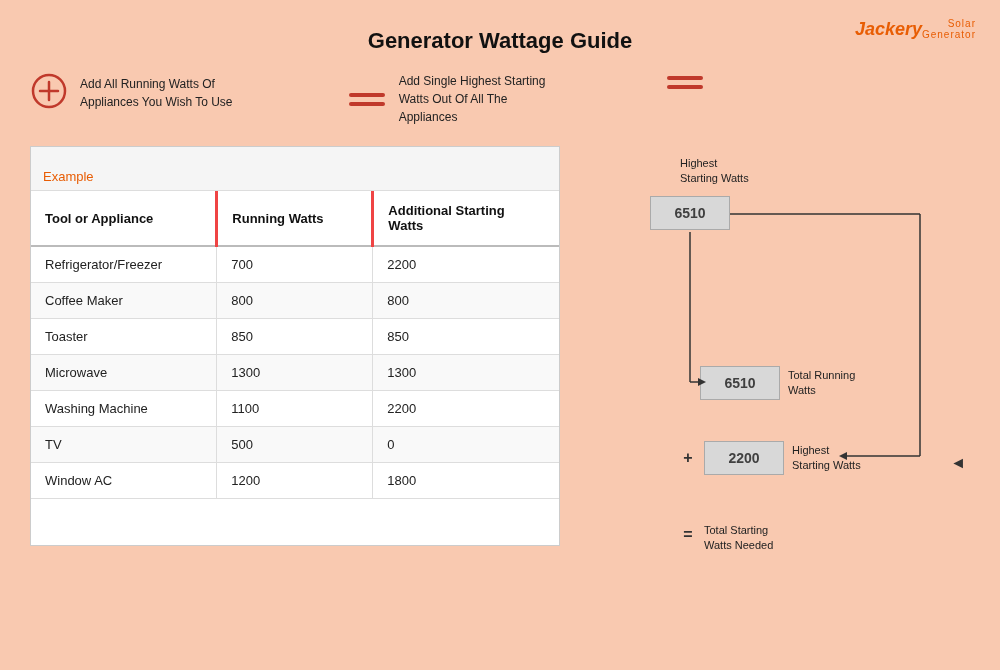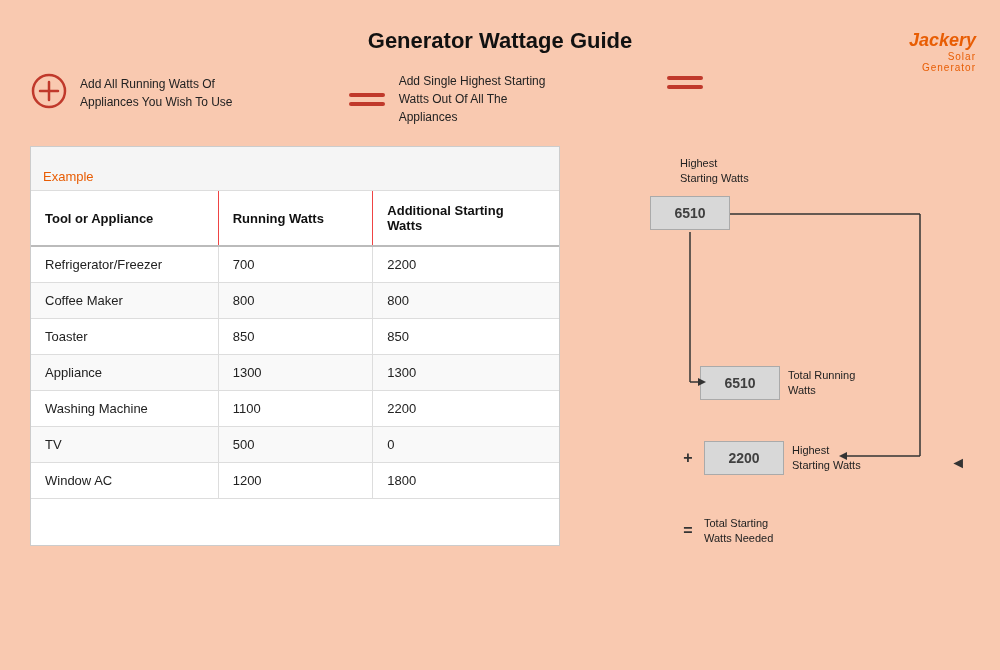--- a/index.html
+++ b/index.html
@@ -15,24 +15,24 @@
     .page-title {
       text-align: center;
       font-size: 22px;
       font-weight: bold;
       padding: 28px 0 18px;
       color: #111;
     }
 
     .logo {
       position: absolute;
-      top: 30px;
+      top: 18px;
       right: 24px;
       display: flex;
-      flex-direction: column;
+      flex-direction: row;
       align-items: flex-end;
     }
     .logo-jackery {
       color: #e85d04;
       font-size: 18px;
       font-weight: bold;
       font-style: italic;
     }
     .logo-sub {
       color: #e85d04;
@@ -111,21 +111,21 @@
     }
     thead tr {
       background: #fff;
     }
     th {
       text-align: left;
       font-weight: bold;
       font-size: 13px;
       padding: 12px 14px;
       border-bottom: 2px solid #bbb;
-      border-right: 1px solid #ef4444;
+      border-right: 3px solid #ef4444;
       color: #111;
     }
     th:last-child { border-right: none; }
     td {
       padding: 10px 14px;
       font-size: 13px;
       border-bottom: 1px solid #ddd;
       border-right: 1px solid #ddd;
       color: #222;
     }
@@ -226,21 +226,21 @@
             <td>Coffee Maker</td>
             <td>800</td>
             <td>800</td>
           </tr>
           <tr>
             <td>Toaster</td>
             <td>850</td>
             <td>850</td>
           </tr>
           <tr>
-            <td>Appliance</td>
+            <td>Microwave</td>
             <td>1300</td>
             <td>1300</td>
           </tr>
           <tr>
             <td>Washing Machine</td>
             <td>1100</td>
             <td>2200</td>
           </tr>
           <tr>
             <td>TV</td>
@@ -274,21 +274,21 @@
     <div style="position:absolute; top:295px; left:100px; display:flex; align-items:center; gap:8px;">
       <div class="diag-operator">+</div>
       <div class="diag-box">2200</div>
       <div style="font-size:11px; line-height:1.4; color:#222;">Highest<br>Starting Watts</div>
     </div>
 
     <div style="position:absolute; top:308px; right:4px; font-size:16px; color:#333;">◄</div>
 
     <div style="position:absolute; top:370px; left:100px; display:flex; align-items:center; gap:8px;">
       <div class="diag-operator">=</div>
-      <div style="font-size:11px; line-height:1.4; color:#222;">Total Starting<br>Watts Needed</div>
+      <div style="font-size:11px; line-height:1.4; color:#222;margin-top:7px;">Total Starting<br>Watts Needed</div>
     </div>
 
     <svg style="position:absolute;top:0;left:0;width:390px;height:460px;pointer-events:none;">
 
       <line x1="110" y1="86" x2="110" y2="236" stroke="#333" stroke-width="1.5"></line>
 
       <line x1="110" y1="236" x2="120" y2="236" stroke="#333" stroke-width="1.5"></line>
 
       <polygon points="118,232 126,236 118,240" fill="#333"></polygon>
 

